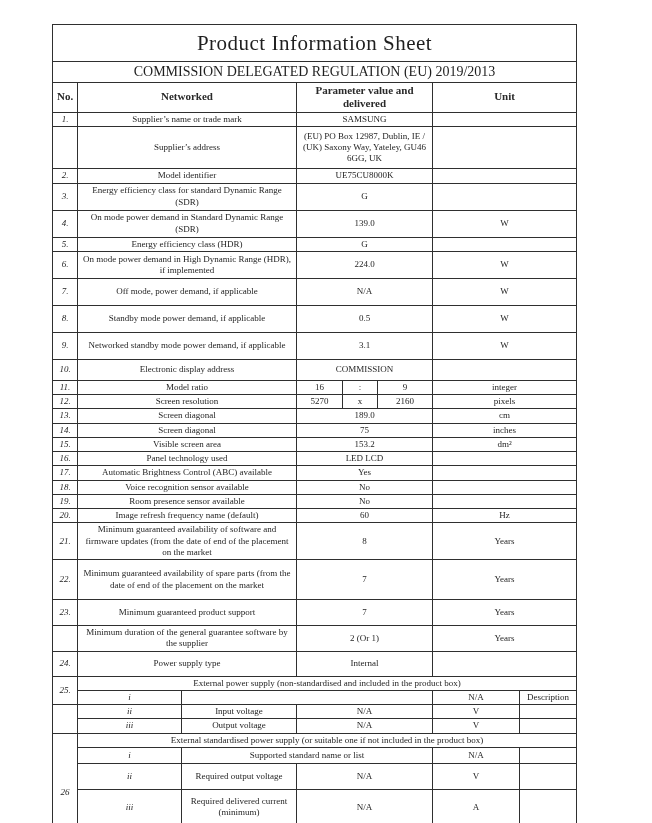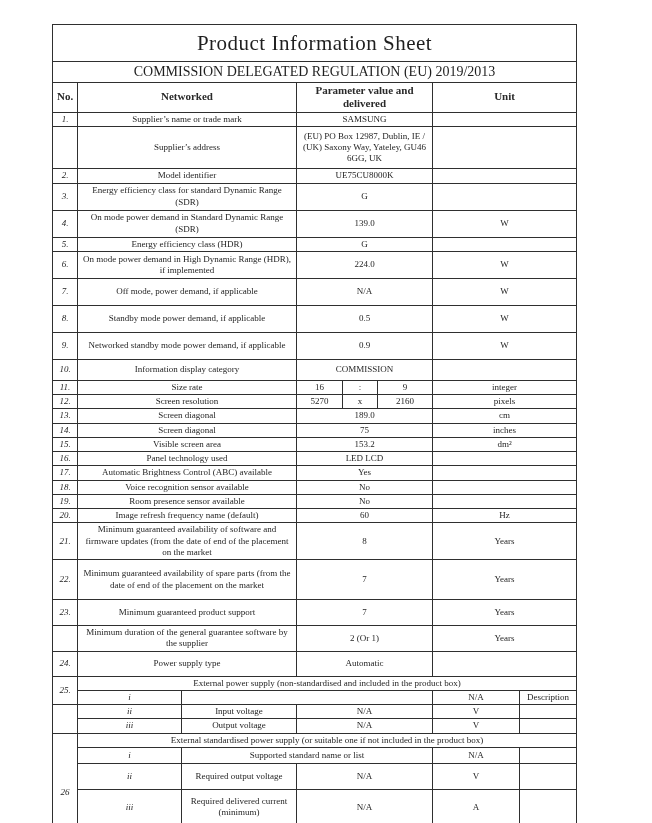--- a/index.html
+++ b/index.html
@@ -106,32 +106,32 @@
     </tr>
     <tr class="rh-c">
       <td class="no">8.</td>
       <td colspan="2">Standby mode power demand, if applicable</td>
       <td colspan="3">0.5</td>
       <td colspan="2">W</td>
     </tr>
     <tr class="rh-c">
       <td class="no">9.</td>
       <td colspan="2">Networked standby mode power demand, if applicable</td>
-      <td colspan="3">0.9</td>
+      <td colspan="3">3.1</td>
       <td colspan="2">W</td>
     </tr>
     <tr class="rh-e">
       <td class="no">10.</td>
-      <td colspan="2">Information display category</td>
+      <td colspan="2">Electronic display address</td>
       <td colspan="3">COMMISSION</td>
       <td colspan="2"></td>
     </tr>
     <tr class="rh-d">
       <td class="no">11.</td>
-      <td colspan="2">Size rate</td>
+      <td colspan="2">Model ratio</td>
       <td>16</td>
       <td>:</td>
       <td>9</td>
       <td colspan="2">integer</td>
     </tr>
     <tr class="rh-d">
       <td class="no">12.</td>
       <td colspan="2">Screen resolution</td>
       <td>5270</td>
       <td>x</td>
@@ -206,21 +206,21 @@
     </tr>
     <tr class="rh-i">
       <td class="no"></td>
       <td colspan="2">Minimum duration of the general guarantee software by the supplier</td>
       <td colspan="3">2 (Or 1)</td>
       <td colspan="2">Years</td>
     </tr>
     <tr class="rh-i">
       <td class="no">24.</td>
       <td colspan="2">Power supply type</td>
-      <td colspan="3">Automatic</td>
+      <td colspan="3">Internal</td>
       <td colspan="2"></td>
     </tr>
 
     <tr class="rh-j">
       <td class="no" rowspan="2">25.</td>
       <td colspan="7">External power supply (non-standardised and included in the product box)</td>
     </tr>
     <tr class="rh-d">
       <td class="no">i</td>
       <td colspan="4"></td>

